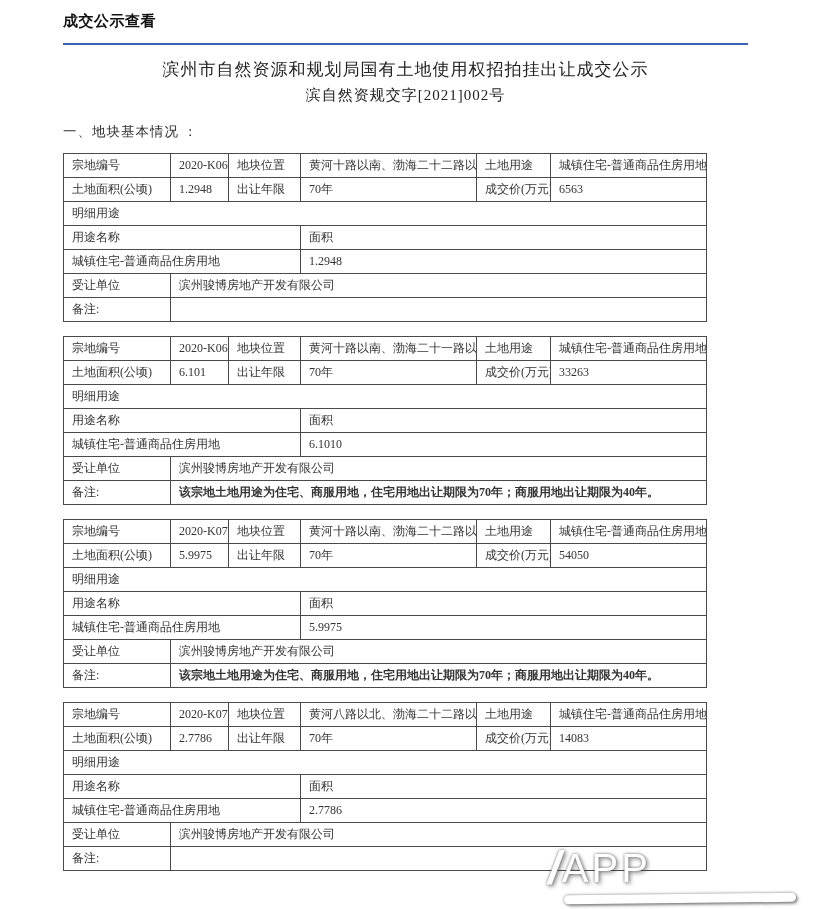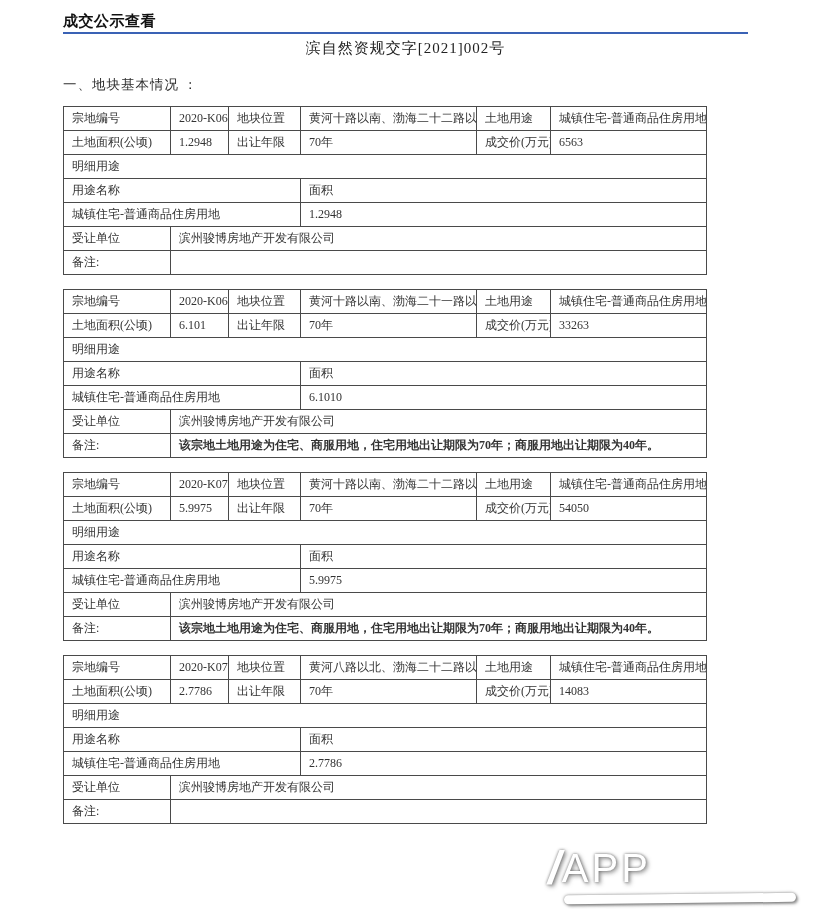--- a/index.html
+++ b/index.html
@@ -8,21 +8,21 @@
   *{box-sizing:border-box;}
   html,body{margin:0;padding:0;}
   body{
     width:813px;height:909px;background:#ffffff;
     font-family:"Liberation Serif","DejaVu Serif",serif;
     color:var(--text);
   }
   .page{position:relative;width:813px;height:909px;overflow:hidden;background:#fff;}
   .content{margin-left:63px;width:685px;}
   
-  .topbar{padding-top:11px;border-bottom:2px solid var(--accent);padding-bottom:2px;}
+  .topbar{padding-top:11px;border-bottom:2px solid var(--accent);padding-bottom:13px;}
   .topbar h1{
     margin:0;font-family:"Liberation Sans","DejaVu Sans",sans-serif;
     font-size:15px;font-weight:bold;color:#111;line-height:19px;letter-spacing:0.5px;
   }
   
   .doc-title{margin-top:14px;text-align:center;font-size:17px;color:#222;letter-spacing:1px;line-height:22px;}
   .doc-number{margin-top:4px;text-align:center;font-size:15px;color:#222;letter-spacing:1px;line-height:20px;}
   
   .intro{
     margin-top:13px;font-size:13.5px;line-height:23px;color:#2e2e2e;
@@ -71,20 +71,21 @@
 </head>
 <body>
 
 <div class="page">
   <div class="content">
 
     <div class="topbar">
       <h1>成交公示查看</h1>
     </div>
 
+    <div class="doc-title">滨州市自然资源和规划局国有土地使用权招拍挂出让成交公示</div>
     <div class="doc-number">滨自然资规交字[2021]002号</div>
 
 
     <div class="section-heading">一、地块基本情况 ：</div>
 
     <div class="tables">
 
       <table class="parcel">
         <colgroup>
             <col class="c1">

